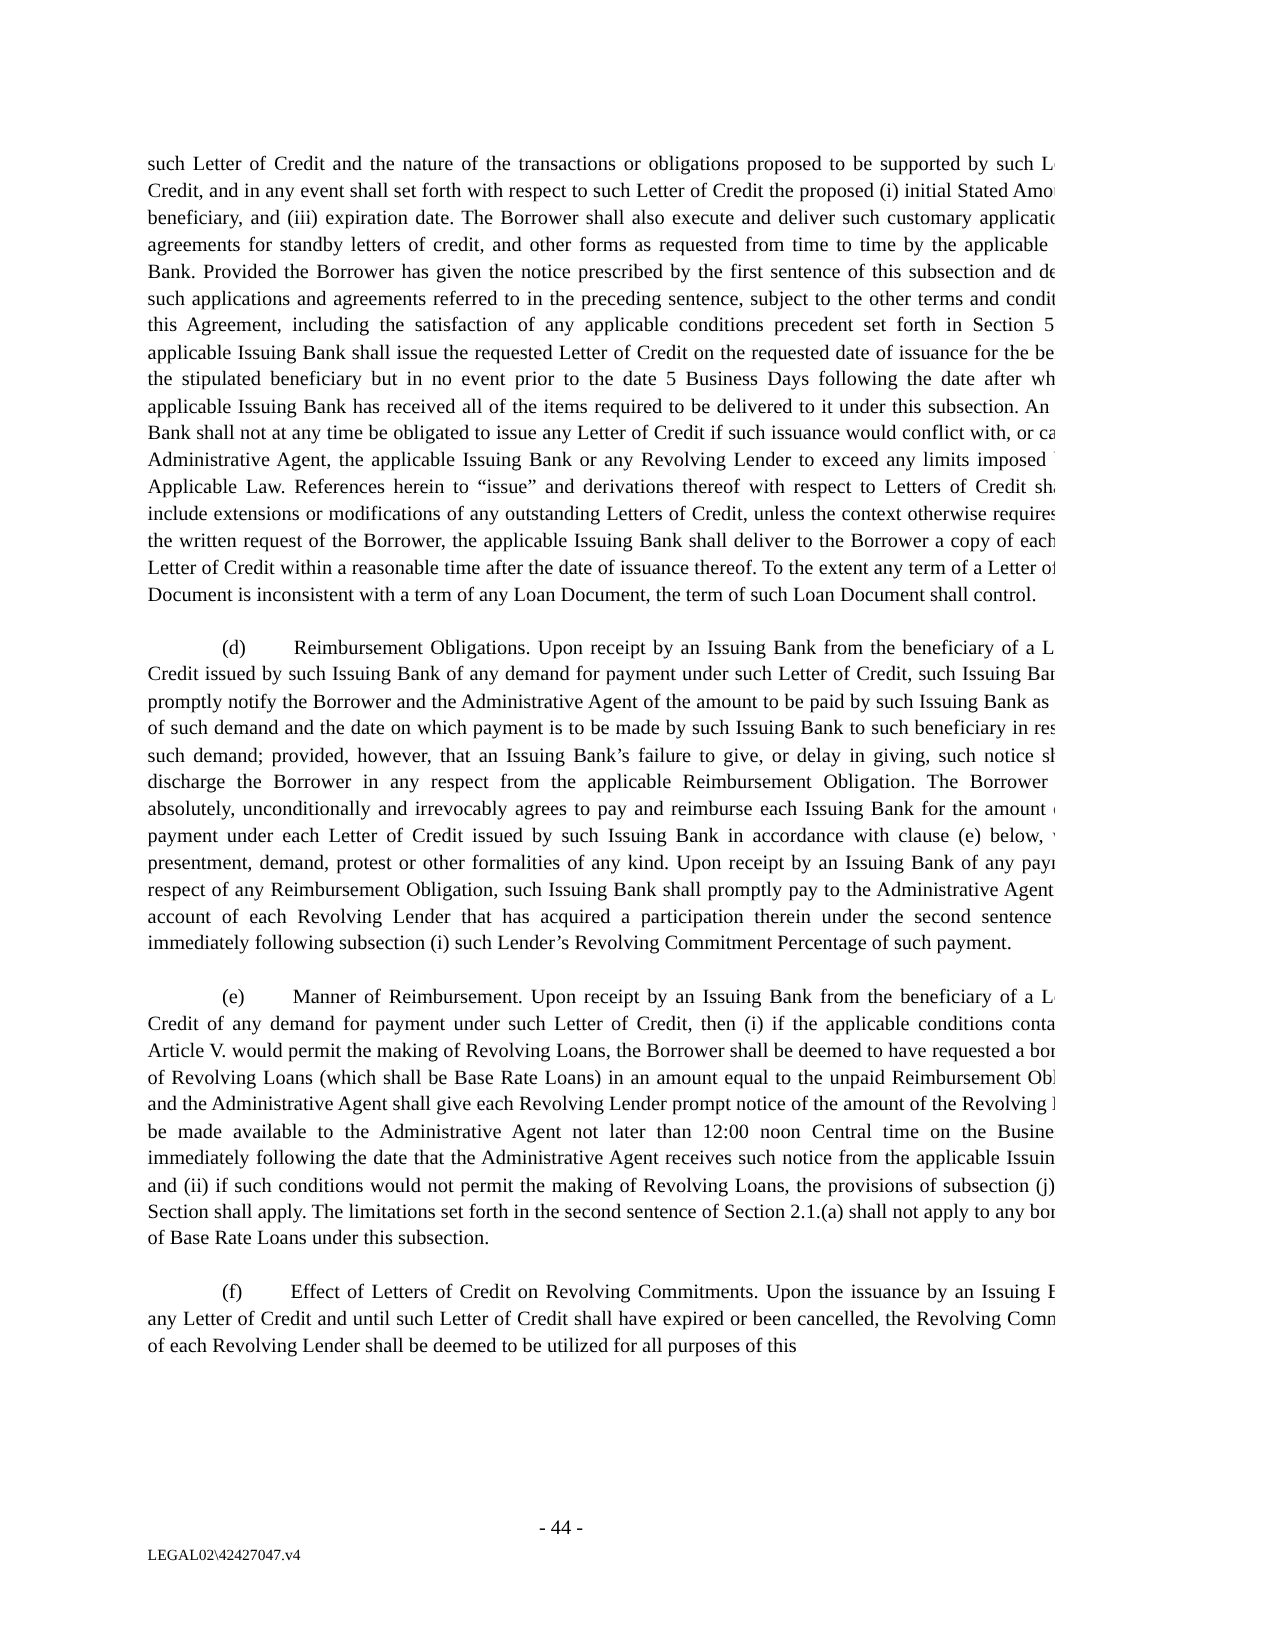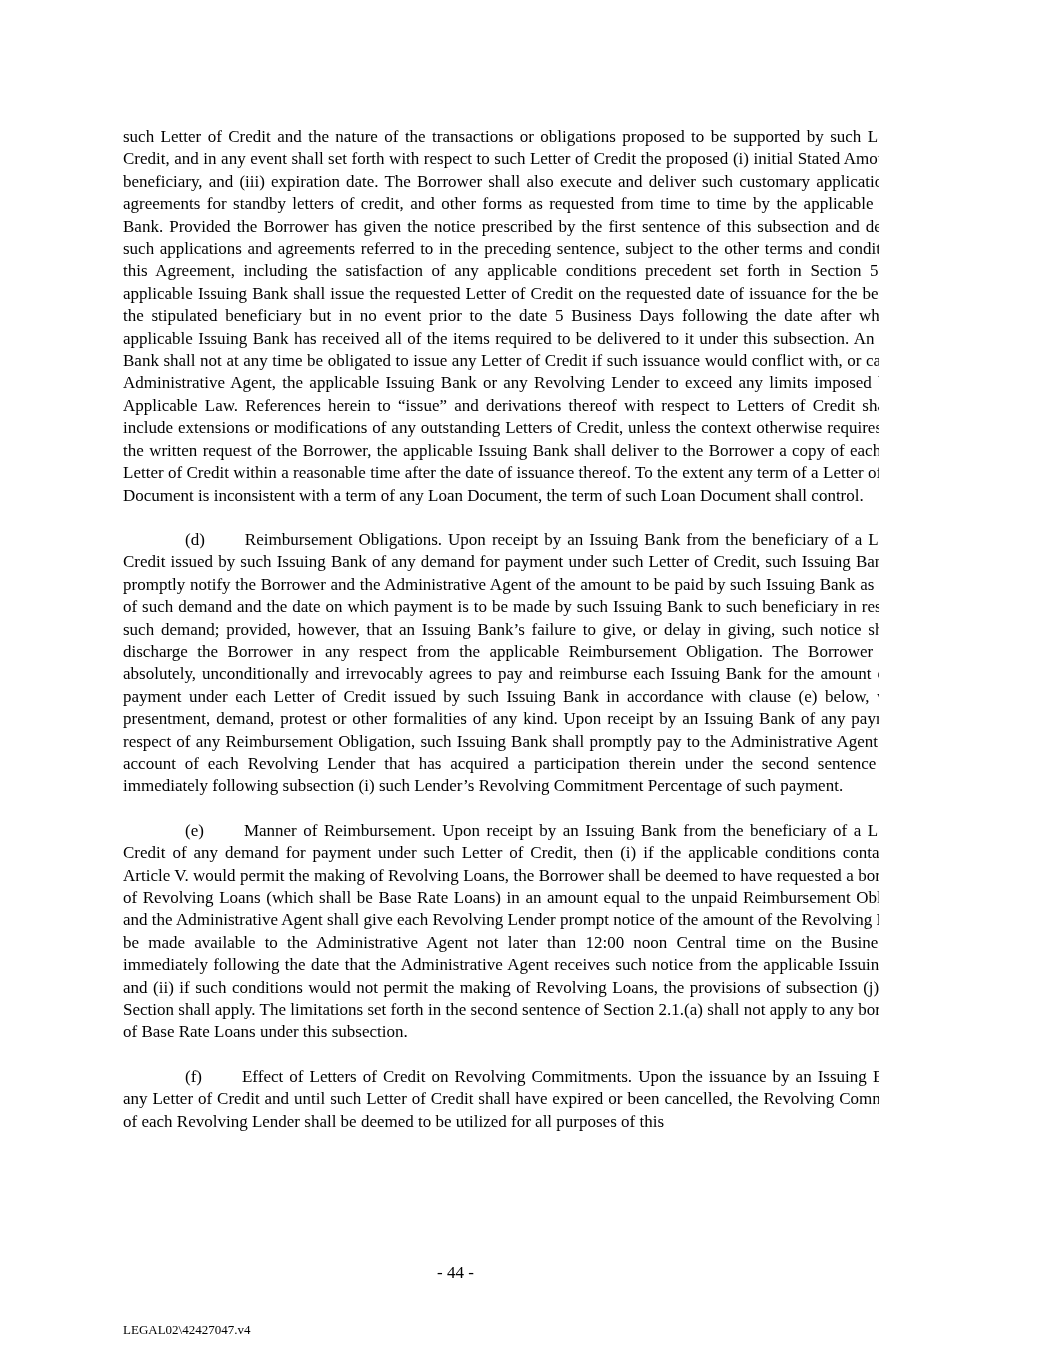--- a/index.html
+++ b/index.html
@@ -33,29 +33,29 @@
   }
   .tab {
     display: inline-block;
     width: 40px;
   }
   .heading {
   }
   .page-number {
     position: absolute;
     top: 1262px;
-    left: 4px;
+    left: 16px;
     width: 100%;
     text-align: center;
     font-size: 17px;
     padding-left: 12px;
   }
   .doc-id {
     position: absolute;
-    top: 1319px;
+    top: 1285px;
     left: 123px;
     font-size: 13px;
   }
 </style>
 </head>
 <body>
 
 <div class="page">
   <div class="content">
 

